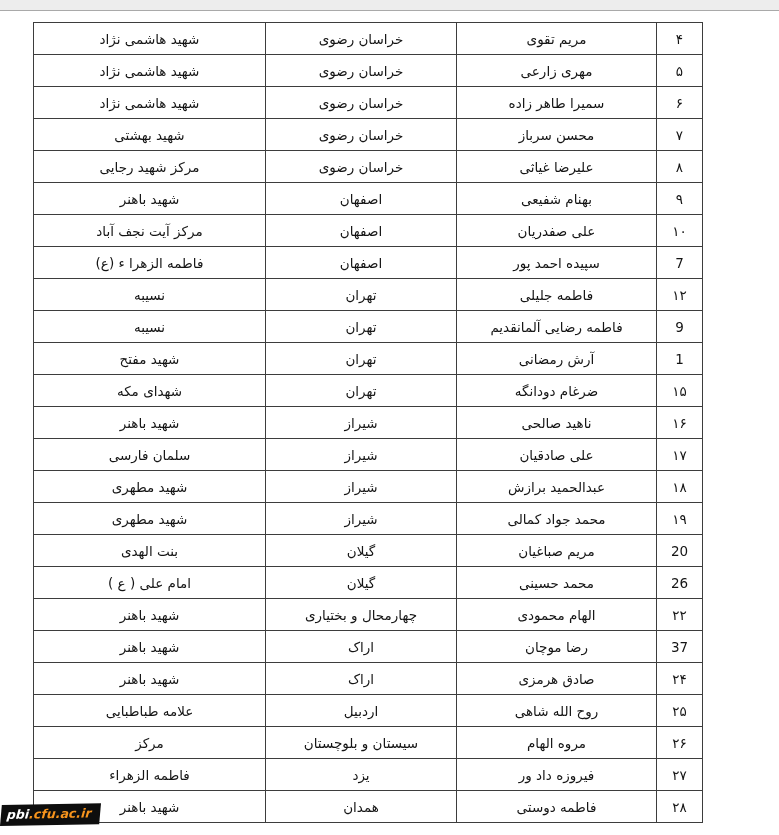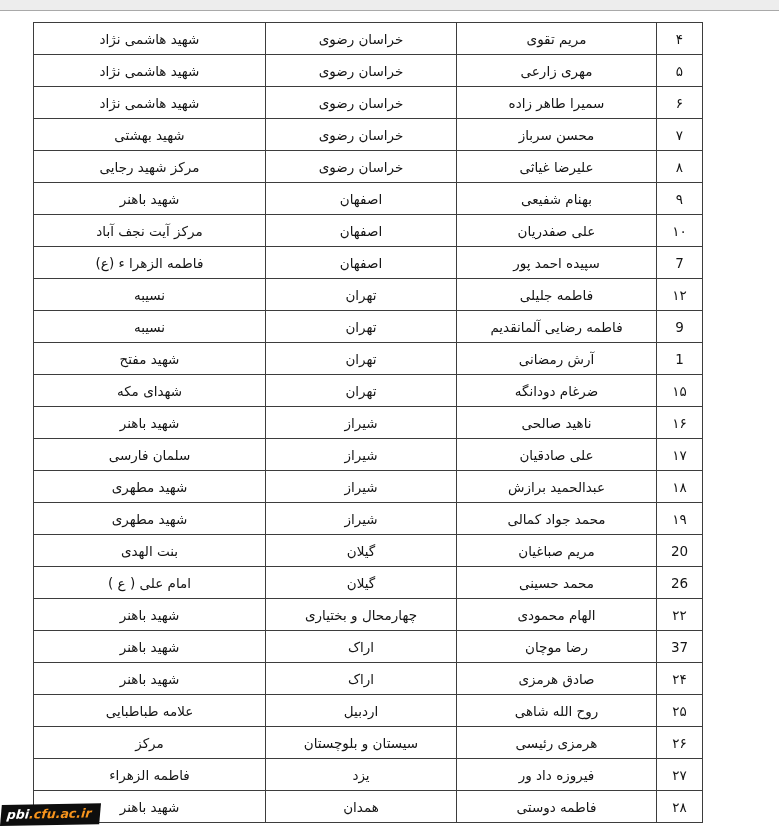--- a/index.html
+++ b/index.html
@@ -203,21 +203,21 @@
         <td>شهید باهنر</td>
       </tr>
       <tr>
         <td>۲۵</td>
         <td>روح الله شاهی</td>
         <td>اردبیل</td>
         <td>علامه طباطبایی</td>
       </tr>
       <tr>
         <td>۲۶</td>
-        <td>هرمزی رئیسی</td>
+        <td>مروه الهام</td>
         <td>سیستان و بلوچستان</td>
         <td>مرکز</td>
       </tr>
       <tr>
         <td>۲۷</td>
         <td>فیروزه داد ور</td>
         <td>یزد</td>
         <td>فاطمه الزهراء</td>
       </tr>
       <tr>

